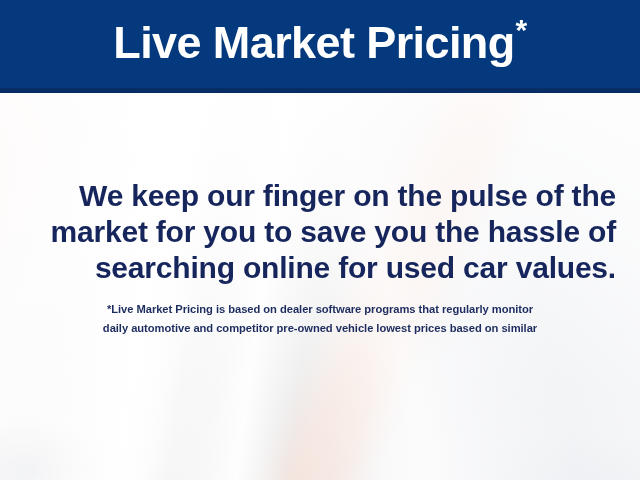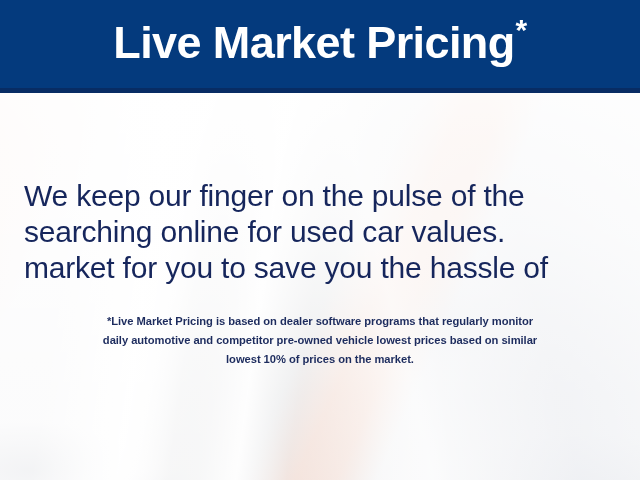--- a/index.html
+++ b/index.html
@@ -158,34 +158,34 @@
     top: -12px;
     margin-left: 1px;
   }
 
   
   .headline {
     position: absolute;
     left: 24px;
     top: 178px;
     width: 592px;
-    text-align: left;
+    text-align: right;
     color: #16265c;
     font-size: 30px;
-    font-weight: normal;
+    font-weight: bold;
     line-height: 36px;
     letter-spacing: -0.2px;
   }
   .headline .hl-line { display: block; }
 
   
   .fineprint {
     position: absolute;
     left: 28px;
-    top: 312px;
+    top: 300px;
     width: 584px;
     text-align: center;
     color: #1d2c5e;
     font-size: 11.2px;
     font-weight: bold;
     line-height: 19px;
     letter-spacing: -0.05px;
   }
   .fineprint .fp-line { display: block; }
 </style>
@@ -207,23 +207,22 @@
 
   <div class="header">
     <div class="header-title">
       <span>Live Market Pricing</span>
         <span class="star">*</span>
     </div>
   </div>
 
   <div class="headline">
     <span class="hl-line">We keep our finger on the pulse of the</span>
+    <span class="hl-line">market for you to save you the hassle of</span>
     <span class="hl-line">searching online for used car values.</span>
-    <span class="hl-line">market for you to save you the hassle of</span>
   </div>
 
   <div class="fineprint">
     <span class="fp-line">*Live Market Pricing is based on dealer software programs that regularly monitor</span>
     <span class="fp-line">daily automotive and competitor pre-owned vehicle lowest prices based on similar</span>
-    <span class="fp-line">lowest 10% of prices on the market.</span>
   </div>
 
 </div>
 
 </body></html>

